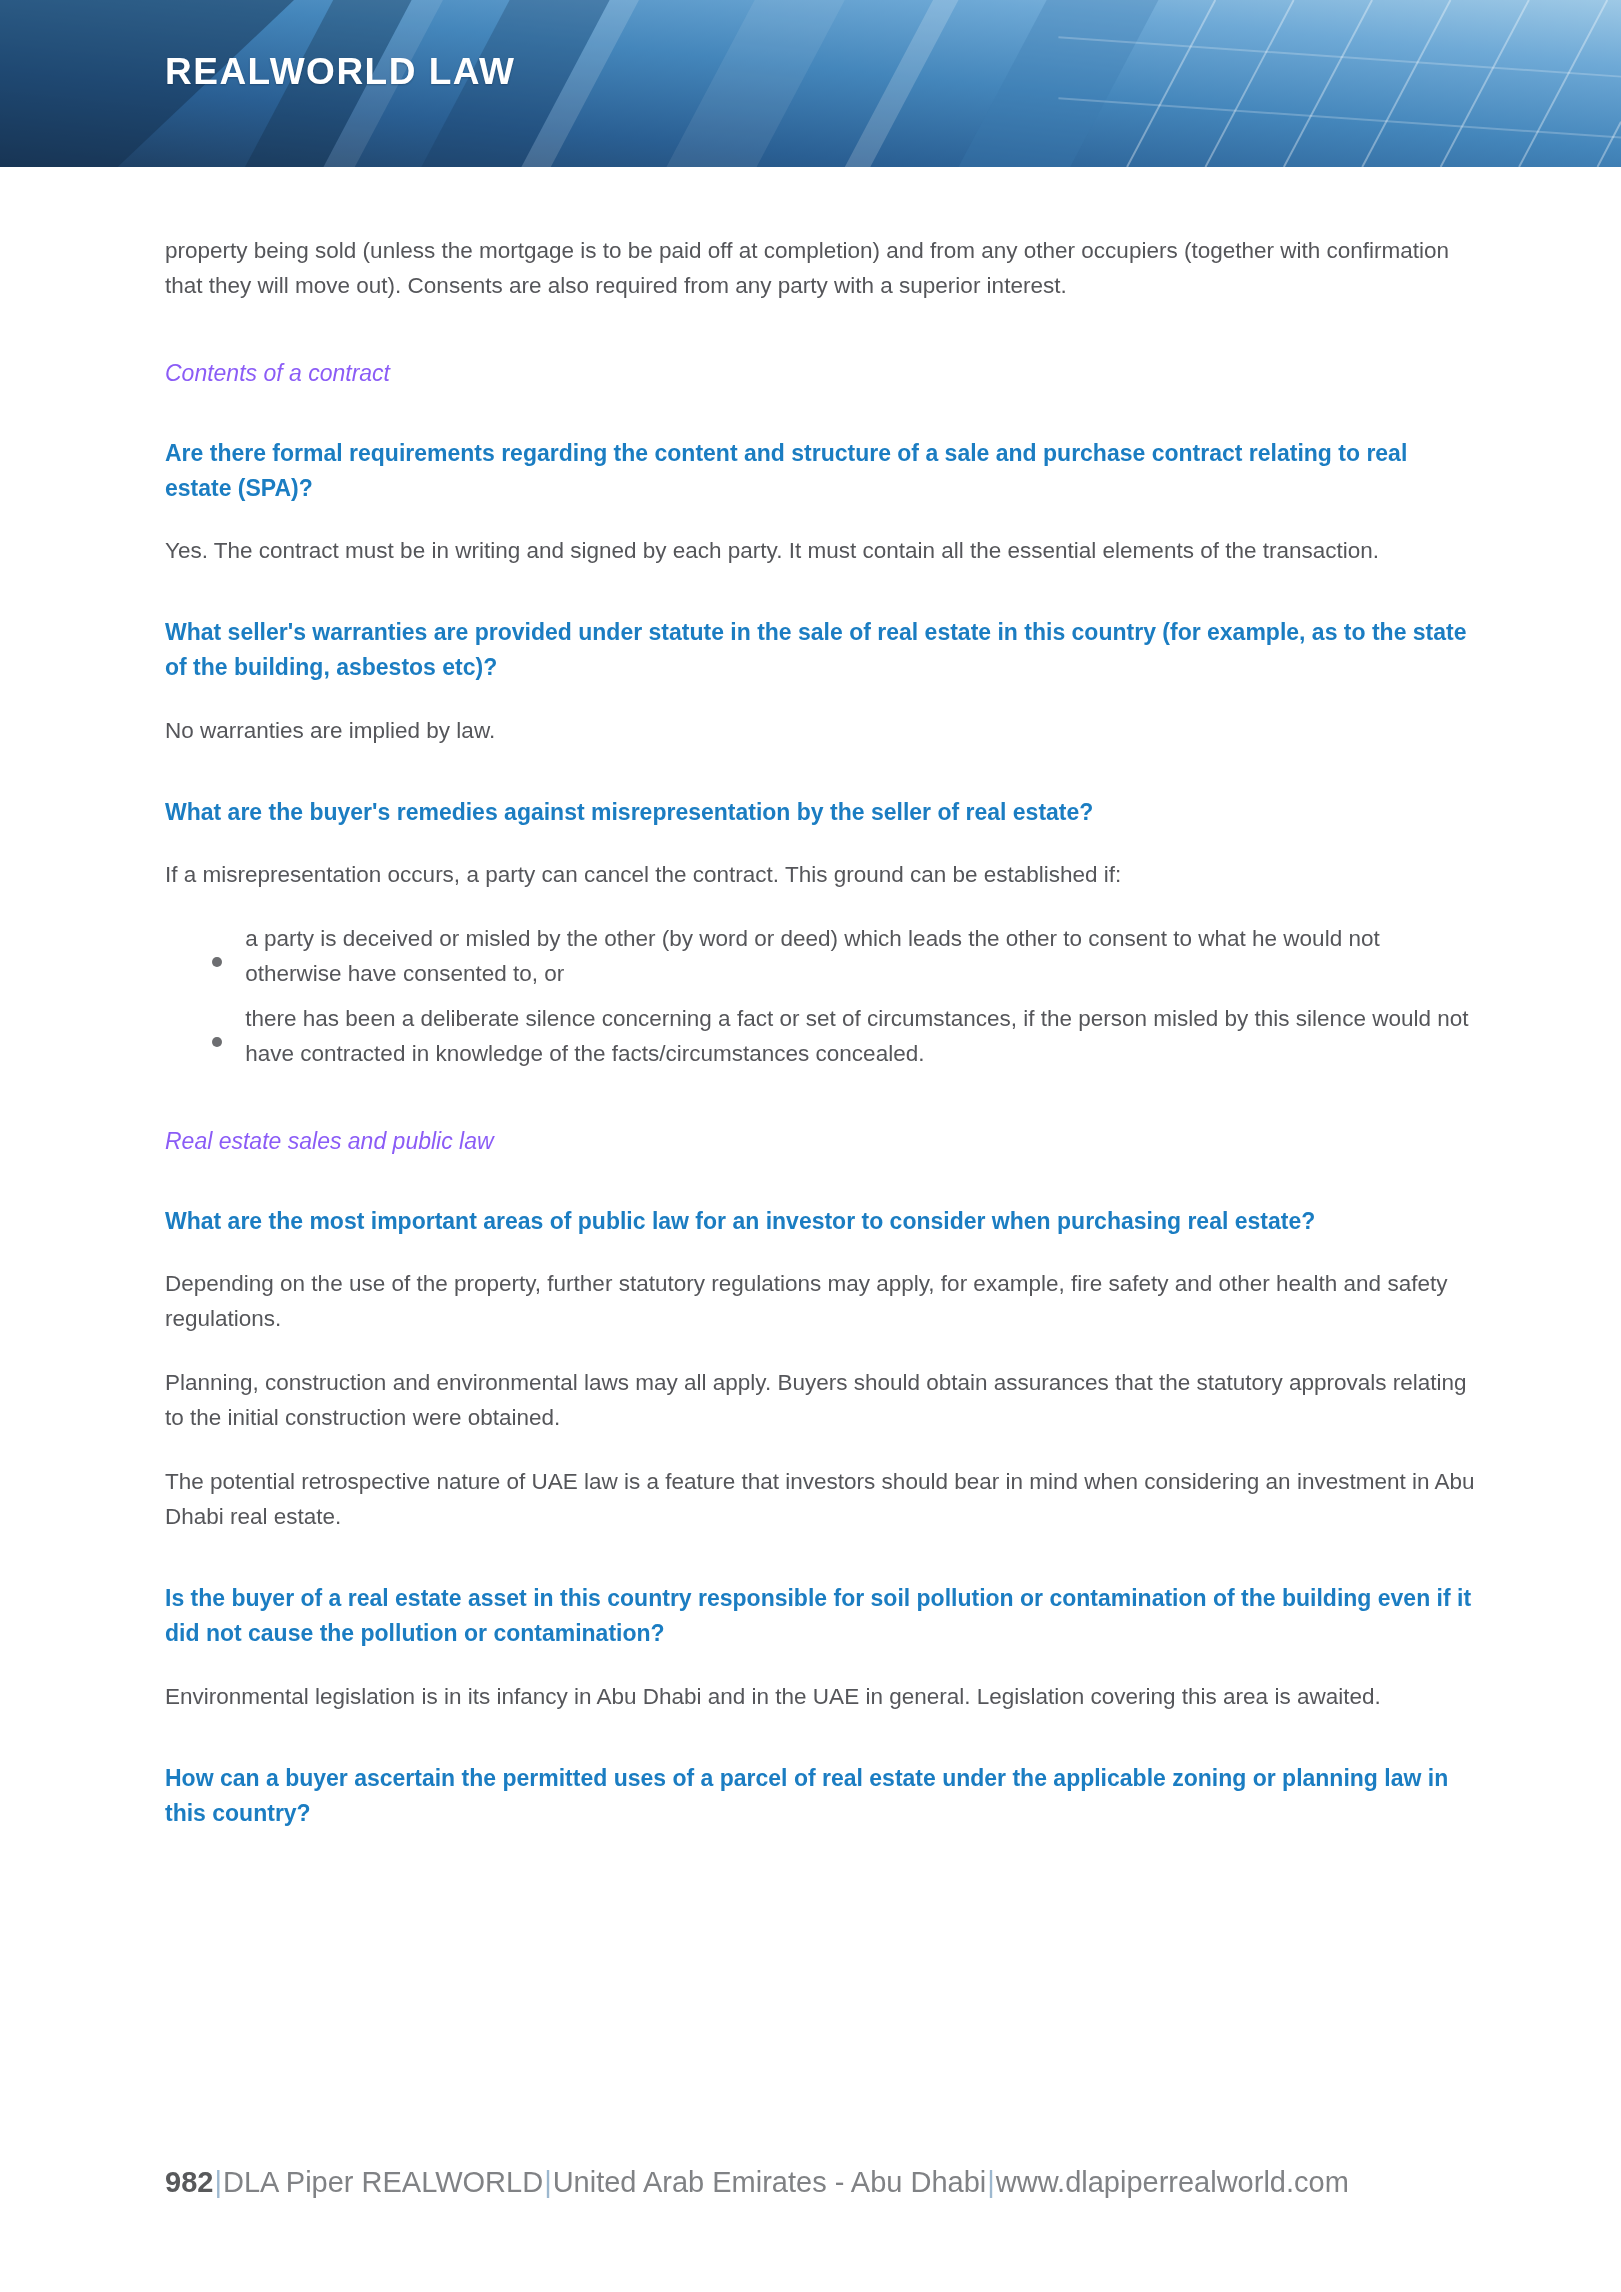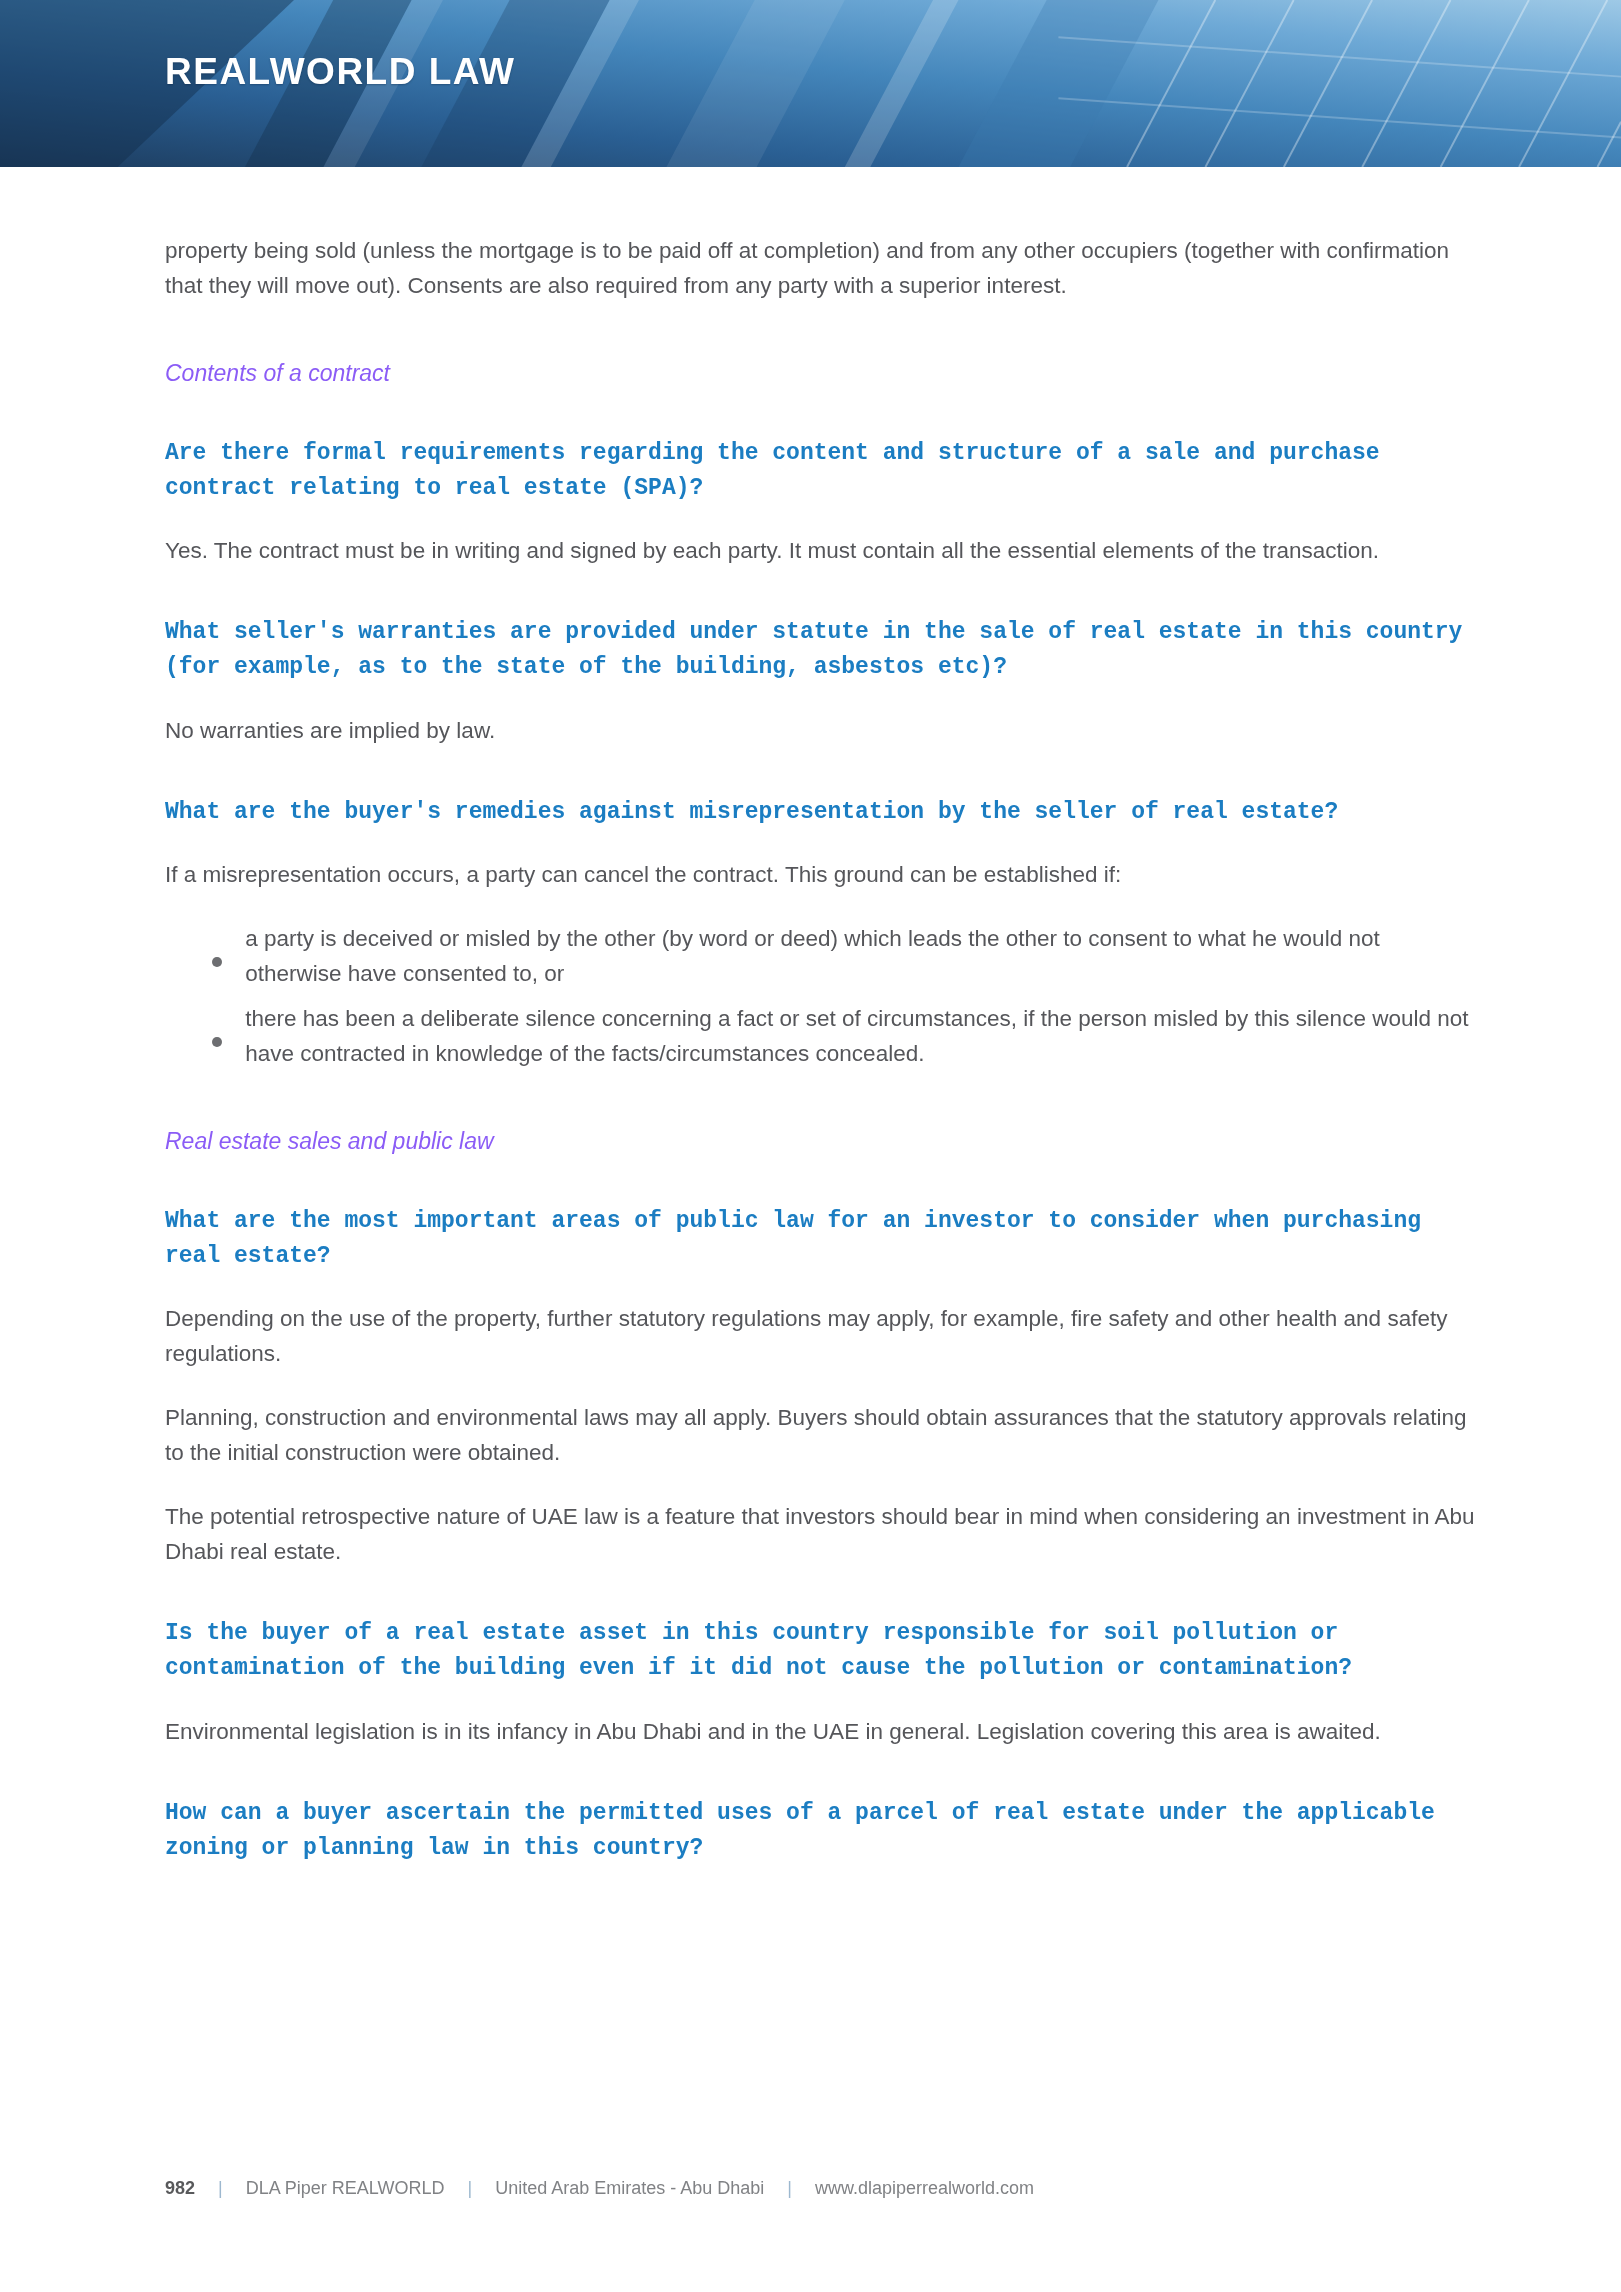--- a/index.html
+++ b/index.html
@@ -55,21 +55,20 @@
     font-size: 22.5px;
     line-height: 35px;
   }
   .para { margin: 0 0 29px 0; }
   .question {
     margin: 47px 0 27.4px 0;
     color: #1b7dc2;
     font-size: 23px;
     font-weight: bold;
     line-height: 35px;
-    font-family: Liberation Mono, monospace;
   }
   .section {
     margin: 55px 0 13.7px 0;
     color: #8b5cf6;
     font-size: 23px;
     font-weight: normal;
     font-style: italic;
     line-height: 31px;
   }
   .bullets {
@@ -91,22 +90,22 @@
     margin: 11.8px 23.5px 0 0;
   }
 
   
   .footer {
     position: absolute;
     left: 165px;
     bottom: 94px;
     display: flex;
     align-items: baseline;
-    gap: 23px;
-    font-size: 18px;
+    gap: 1px;
+    font-size: 29px;
     color: #808285;
     white-space: nowrap;
   }
   .pgnum { font-weight: bold; color: #58595b; }
   .sep { color: #9db8cf; }
 </style>
 </head>
 <body>
 
 <div class="page">

